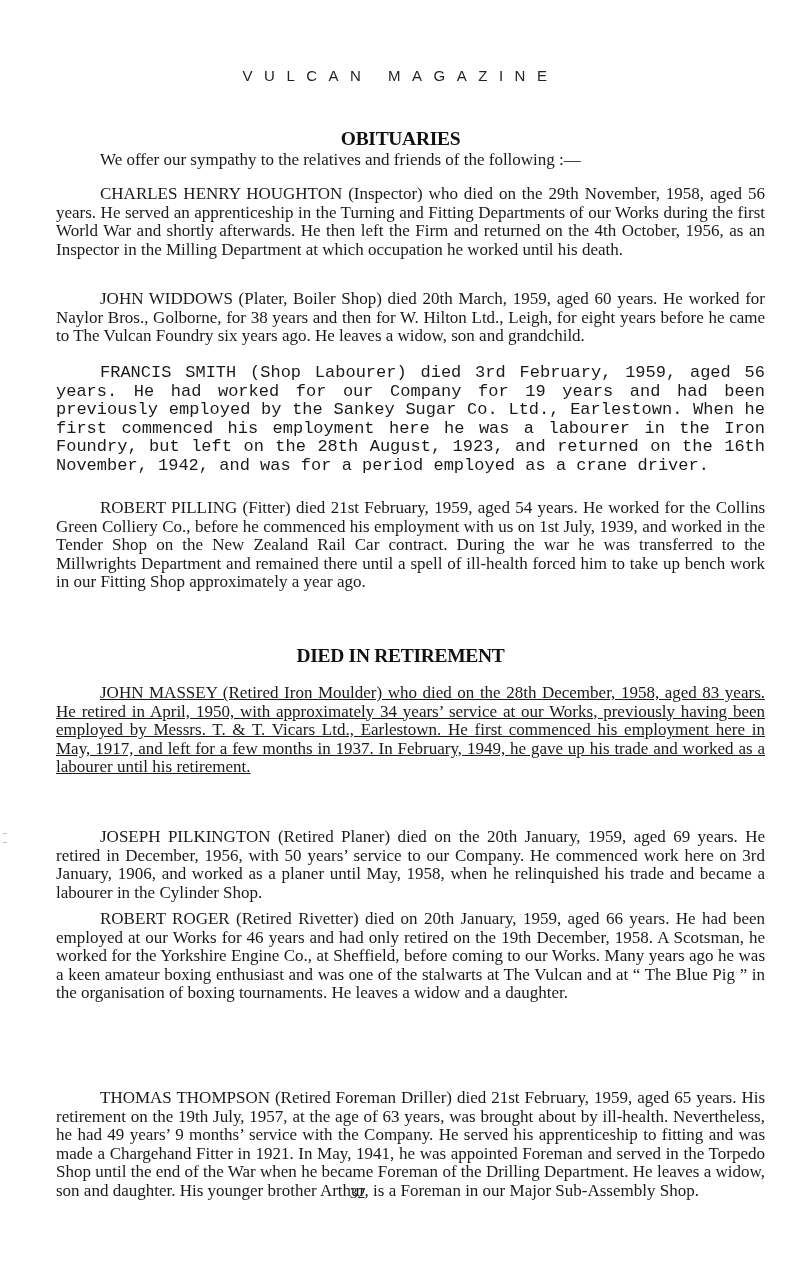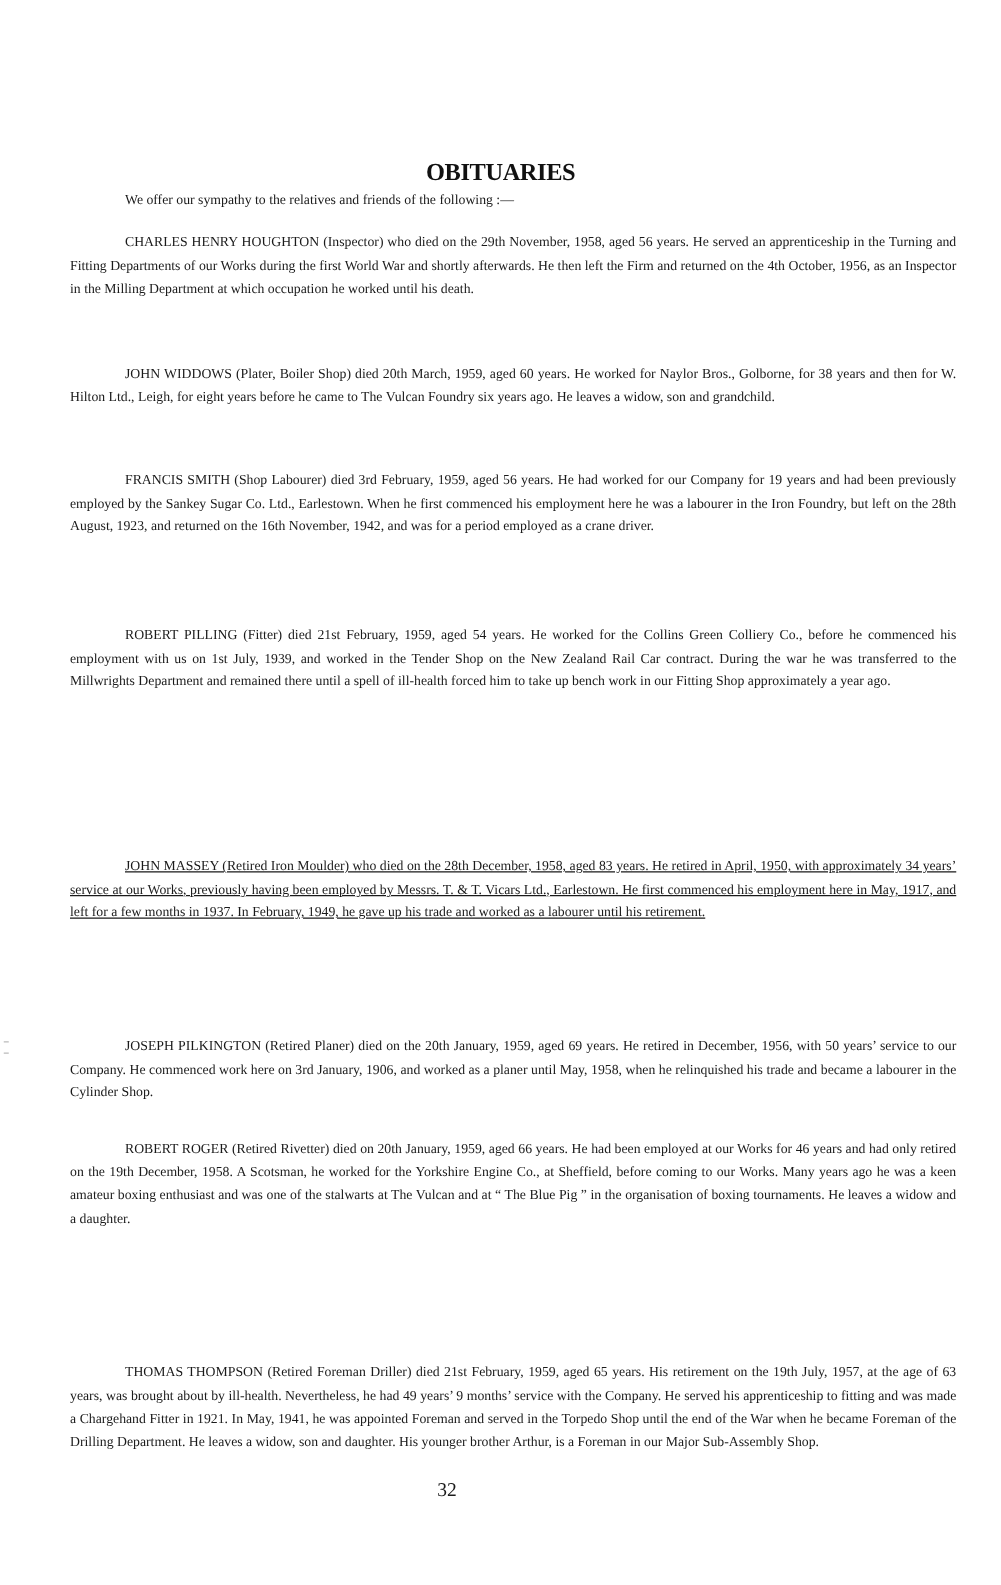--- a/index.html
+++ b/index.html
@@ -43,39 +43,39 @@
       letter-spacing: -0.3px;
       color: #111;
     }
     #title-obits { top: 128px; }
     #title-retire { top: 645px; }
 
     .para {
       position: absolute;
       left: 56px;
       width: 709px;
-      font-size: 11px;
+      font-size: 17px;
       line-height: 18.6px;
       text-align: justify;
       text-indent: 44px;
       margin: 0;
       hyphens: manual;
     }
     .intro {
       position: absolute;
       left: 100px;
       top: 151px;
-      font-size: 11px;
+      font-size: 17px;
       line-height: 18.6px;
       margin: 0;
       white-space: nowrap;
     }
     #p-houghton  { top: 185px; }
     #p-widdows   { top: 290px; }
-    #p-smith     { top: 375px; }
+    #p-smith     { top: 364px; font-family: Liberation Mono, monospace; }
     #p-pilling   { top: 499px; }
     #p-massey    { top: 684px; text-decoration: underline; }
     #p-pilkington{ top: 828px; }
     #p-roger     { top: 910px; }
     #p-thompson  { top: 1089px; }
 
     .page-number {
       position: absolute;
       top: 1184px;
       left: 0;
@@ -89,30 +89,32 @@
       width: 4px;
       height: 1px;
       background: #bbb;
     }
   </style>
 </head>
 <body>
 
 <div class="page">
 
+  <div class="running-head">VULCAN MAGAZINE</div>
 
   <div class="section-title" id="title-obits">OBITUARIES</div>
 
   <p class="intro">We offer our sympathy to the relatives and friends of the following :—</p>
 
   <p class="para" id="p-houghton">CHARLES HENRY HOUGHTON (Inspector) who died on the 29th November, 1958, aged 56 years. He served an apprenticeship in the Turning and Fitting Depart­ments of our Works during the first World War and shortly afterwards. He then left the Firm and returned on the 4th October, 1956, as an Inspector in the Milling Department at which occupation he worked until his death.</p>
   <p class="para" id="p-widdows">JOHN WIDDOWS (Plater, Boiler Shop) died 20th March, 1959, aged 60 years. He worked for Naylor Bros., Golborne, for 38 years and then for W. Hilton Ltd., Leigh, for eight years before he came to The Vulcan Foundry six years ago. He leaves a widow, son and grandchild.</p>
   <p class="para" id="p-smith">FRANCIS SMITH (Shop Labourer) died 3rd February, 1959, aged 56 years. He had worked for our Company for 19 years and had been previously employed by the Sankey Sugar Co. Ltd., Earlestown. When he first commenced his employment here he was a labourer in the Iron Foundry, but left on the 28th August, 1923, and returned on the 16th November, 1942, and was for a period employed as a crane driver.</p>
   <p class="para" id="p-pilling">ROBERT PILLING (Fitter) died 21st February, 1959, aged 54 years. He worked for the Collins Green Colliery Co., before he commenced his employment with us on 1st July, 1939, and worked in the Tender Shop on the New Zealand Rail Car contract. During the war he was transferred to the Millwrights Department and remained there until a spell of ill-health forced him to take up bench work in our Fitting Shop approximately a year ago.</p>
 
+  <div class="section-title" id="title-retire">DIED IN RETIREMENT</div>
 
   <p class="para" id="p-massey">JOHN MASSEY (Retired Iron Moulder) who died on the 28th December, 1958, aged 83 years. He retired in April, 1950, with approximately 34 years’ service at our Works, previously having been employed by Messrs. T. &amp; T. Vicars Ltd., Earlestown. He first commenced his employment here in May, 1917, and left for a few months in 1937. In February, 1949, he gave up his trade and worked as a labourer until his retirement.</p>
   <p class="para" id="p-pilkington">JOSEPH PILKINGTON (Retired Planer) died on the 20th January, 1959, aged 69 years. He retired in December, 1956, with 50 years’ service to our Company. He commenced work here on 3rd January, 1906, and worked as a planer until May, 1958, when he relinquished his trade and became a labourer in the Cylinder Shop.</p>
   <p class="para" id="p-roger">ROBERT ROGER (Retired Rivetter) died on 20th January, 1959, aged 66 years. He had been employed at our Works for 46 years and had only retired on the 19th December, 1958. A Scotsman, he worked for the Yorkshire Engine Co., at Sheffield, before coming to our Works. Many years ago he was a keen amateur boxing enthusiast and was one of the stalwarts at The Vulcan and at “ The Blue Pig ” in the organisation of boxing tournaments. He leaves a widow and a daughter.</p>
   <p class="para" id="p-thompson">THOMAS THOMPSON (Retired Foreman Driller) died 21st February, 1959, aged 65 years. His retirement on the 19th July, 1957, at the age of 63 years, was brought about by ill-health. Nevertheless, he had 49 years’ 9 months’ service with the Company. He served his apprenticeship to fitting and was made a Chargehand Fitter in 1921. In May, 1941, he was appointed Foreman and served in the Torpedo Shop until the end of the War when he became Foreman of the Drilling Department. He leaves a widow, son and daughter. His younger brother Arthur, is a Foreman in our Major Sub-Assembly Shop.</p>
 
   <div class="page-number">32</div>
 
   <div class="edge-mark" style="top:833px"></div>
   <div class="edge-mark" style="top:842px"></div>

